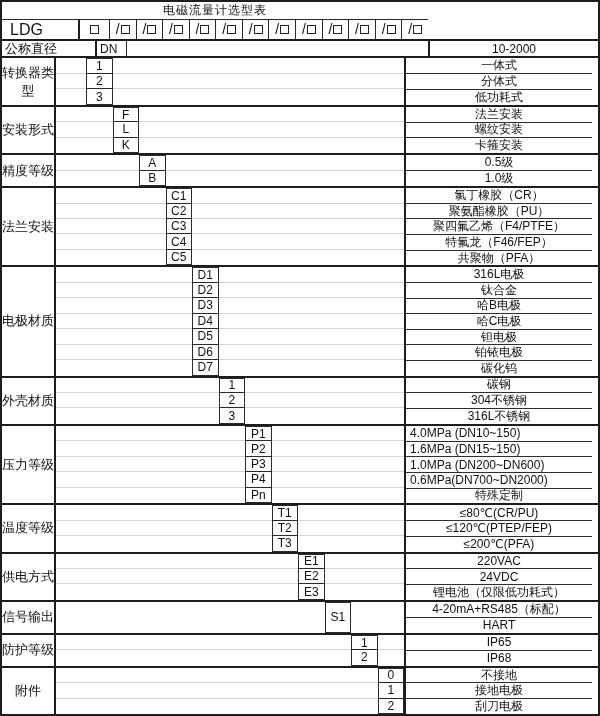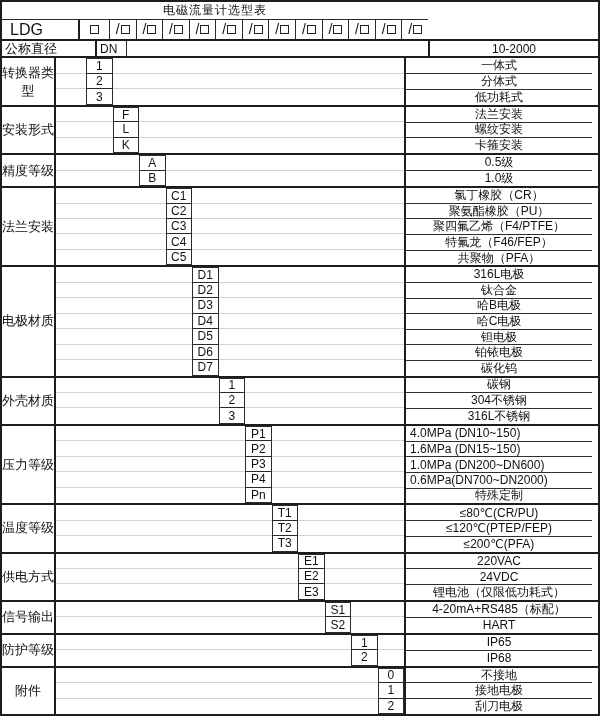--- a/index.html
+++ b/index.html
@@ -409,25 +409,20 @@
           <div class="desc-cell">锂电池（仅限低功耗式）</div>
         </div>
       </div><div class="block" style="flex: 2 1 0px;">
         <div class="cat-cell">信号输出</div>
         <div class="mid">
           <div class="mid-row">
             <div class="spacer" style="width: 268.5px;"></div>
             <div class="code-box">S1</div>
             <div class="spacer grow"></div>
           </div>
-          <div class="mid-row">
-            <div class="spacer" style="width: 268.5px;"></div>
-            <div class="code-box">S2</div>
-            <div class="spacer grow"></div>
-          </div>
         </div>
         <div class="desc-col">
           <div class="desc-cell">4-20mA+RS485（标配）</div>
           <div class="desc-cell">HART</div>
         </div>
       </div><div class="block" style="flex: 2 1 0px;">
         <div class="cat-cell">防护等级</div>
         <div class="mid">
           <div class="mid-row">
             <div class="spacer" style="width: 295px;"></div>

